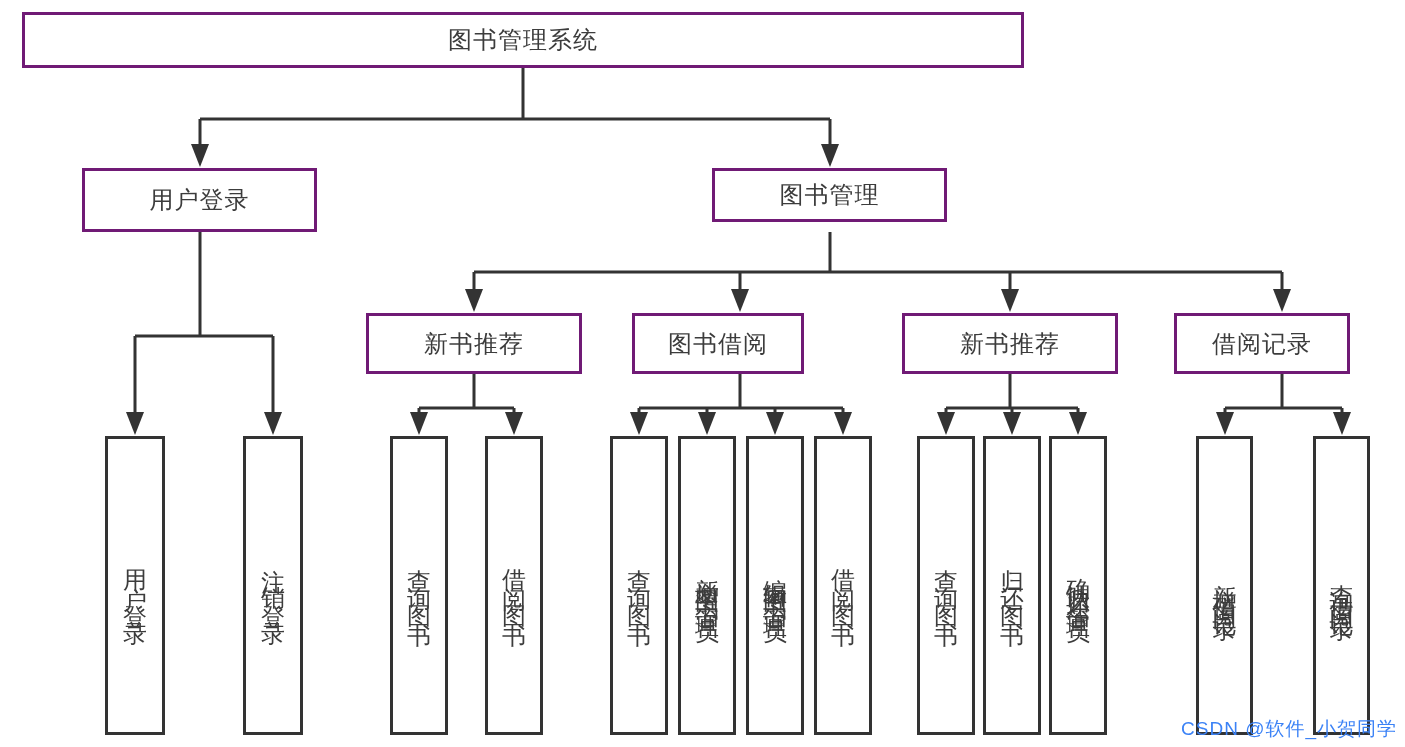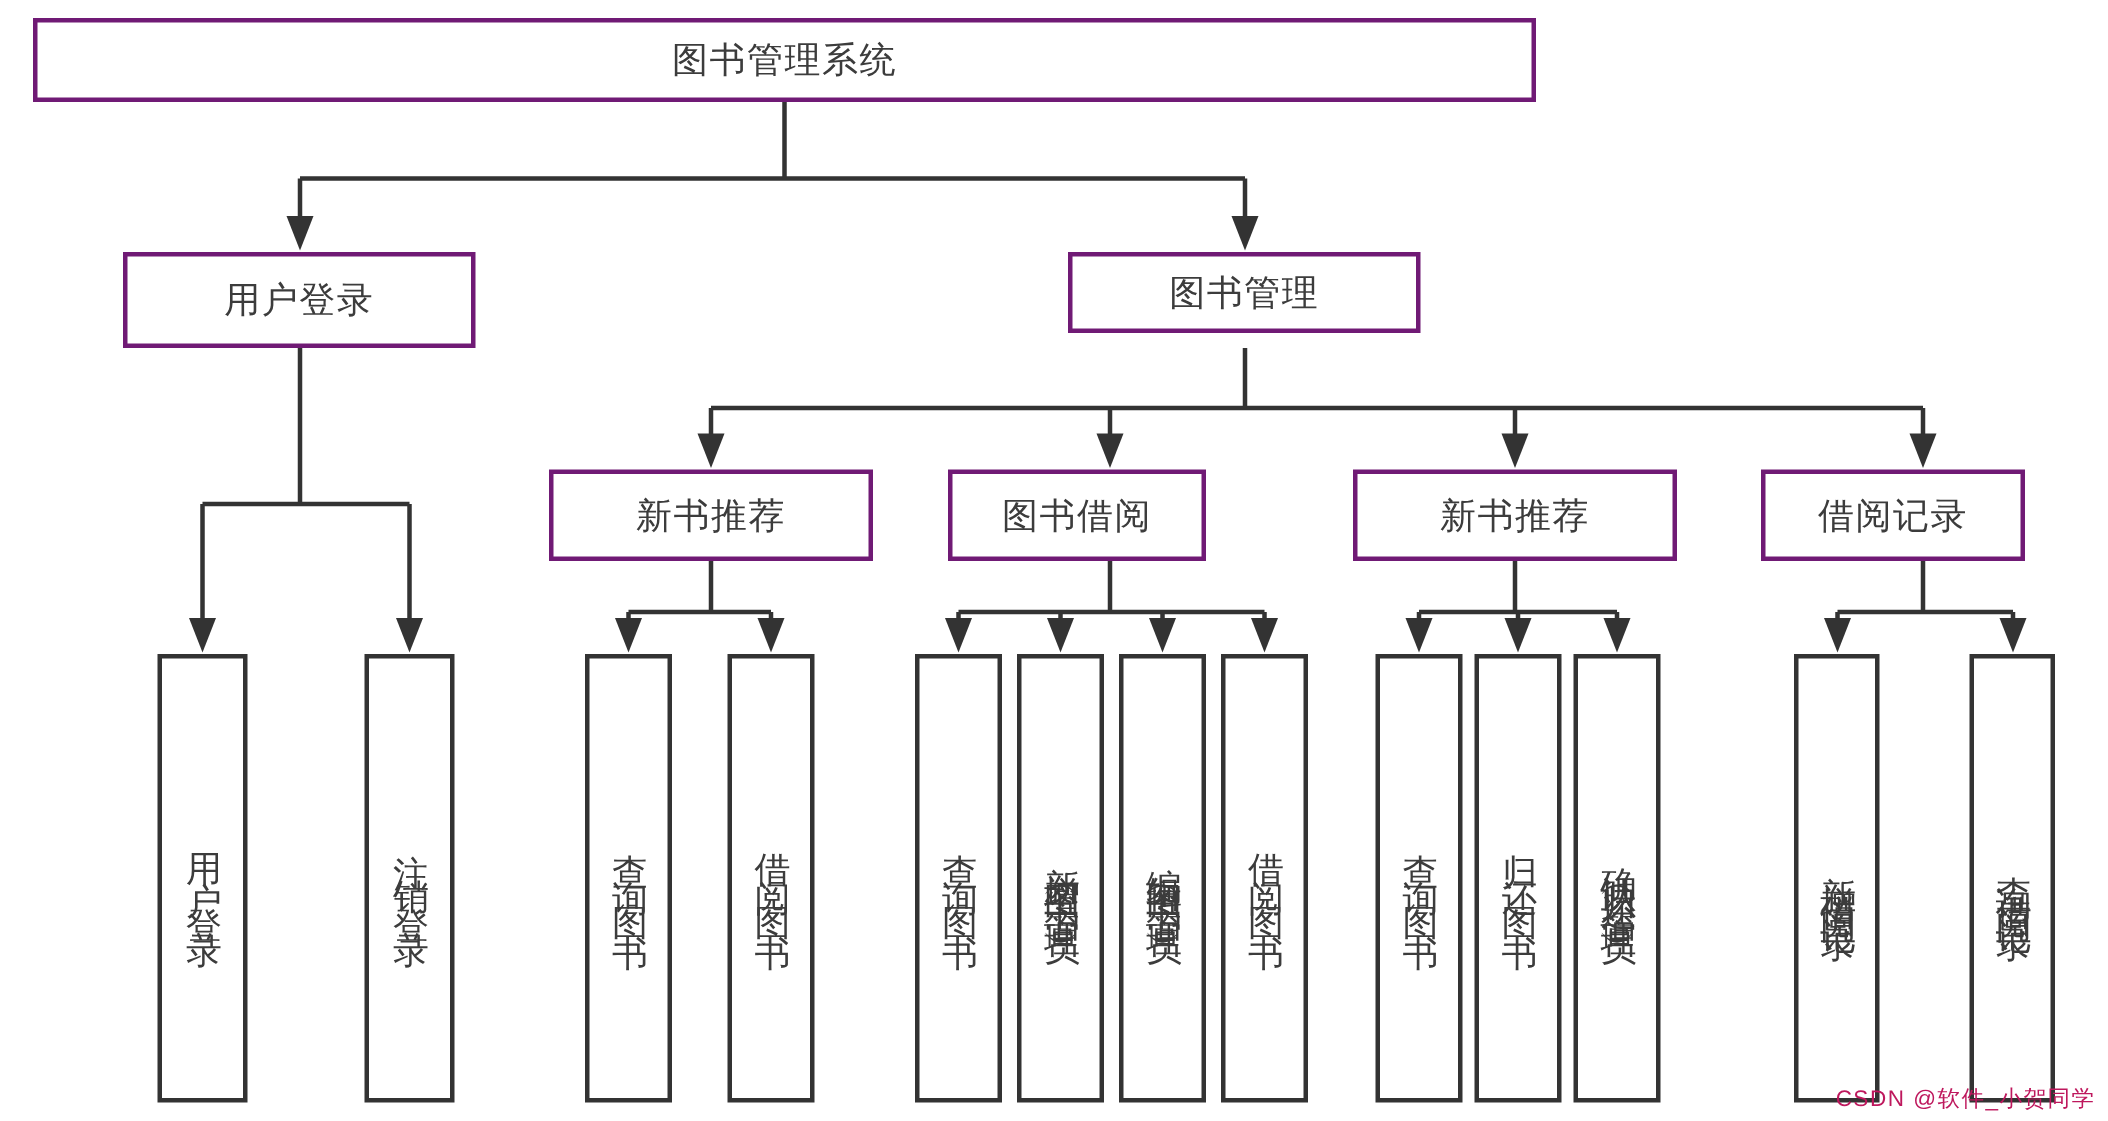--- a/index.html
+++ b/index.html
@@ -48,22 +48,22 @@
     white-space: nowrap;
     line-height: 1;
   }
   .ls-short { letter-spacing: 18px; }
   .ls-mid   { letter-spacing: 7px; }
   .ls-long  { letter-spacing: 6px; }
   .watermark {
     position: absolute;
     right: 8px;
     bottom: 5px;
-    font-size: 15px;
-    color: #be185d;
+    font-size: 19px;
+    color: #3b82f6;
     letter-spacing: 1px;
     white-space: nowrap;
   }
 </style>
 </head>
 <body>
 
 <div class="stage">
 
   <svg class="connectors" width="1405" height="747" viewBox="0 0 1405 747">

